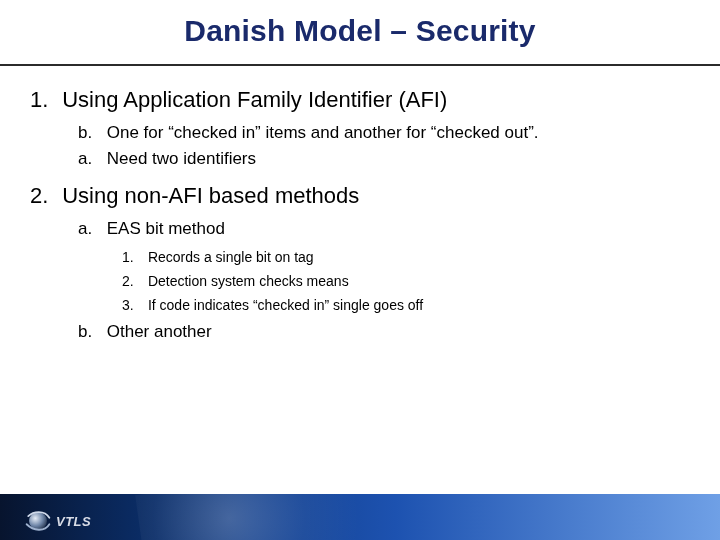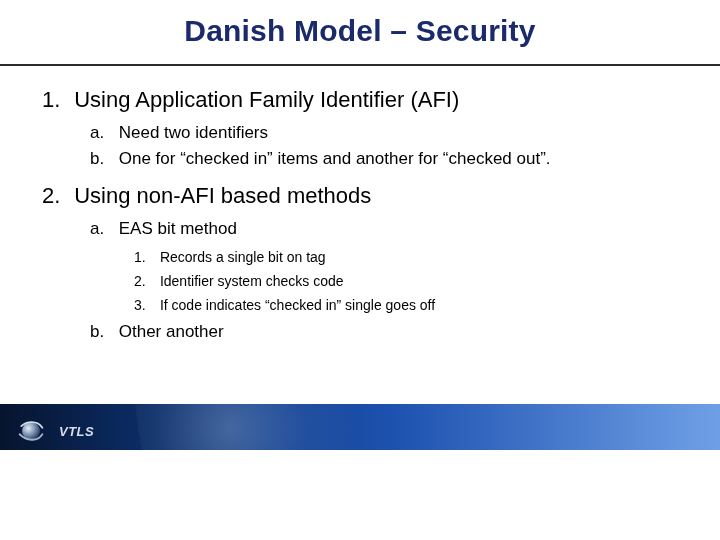--- a/index.html
+++ b/index.html
@@ -8,21 +8,21 @@
     width: 720px;
     height: 540px;
     background: #fff;
     font-family: Arial, Helvetica, sans-serif;
     color: #000;
     overflow: hidden;
     position: relative;
   }
   .slide {
     width: 720px;
-    height: 450px;
+    height: 540px;
     position: relative;
   }
   .title {
     text-align: center;
     font-size: 30px;
     font-weight: 700;
     color: #1a2a6b;
     padding-top: 14px;
     letter-spacing: 0.2px;
   }
@@ -40,21 +40,20 @@
     top: 86px;
     width: 660px;
   }
   ol.num {
     list-style: none;
     margin: 0;
     padding: 0;
   }
   ol.num > li {
     margin-bottom: 10px;
-    margin-left: 12px;
   }
   .n1 {
     font-size: 22px;
     line-height: 1.25;
   }
   .n1 .marker {
     display: inline-block;
     min-width: 26px;
   }
   ol.alpha {
@@ -96,25 +95,25 @@
   }
   .footer::before {
     content: "";
     position: absolute;
     left: 140px; top: -20px; width: 300px; height: 90px;
     background: radial-gradient(circle at 30% 40%, rgba(255,255,255,0.22) 0%, rgba(255,255,255,0.05) 35%, rgba(255,255,255,0) 60%);
     transform: rotate(-8deg);
   }
   .logo {
     position: absolute;
-    left: 18px;
+    left: 25px;
     bottom: 6px;
     display: flex;
     align-items: center;
-    gap: 17px;
+    gap: 7px;
     text-align: right;
   }
   .logo .swirl {
     width: 26px;
     height: 26px;
     position: relative;
   }
   .logo .swirl svg { width: 26px; height: 26px; display:block; }
   .logo .text {
     color: #d9dde7;
@@ -133,45 +132,45 @@
   <div class="rule"></div>
 
   <div class="content">
     <ol class="num">
 
       <li class="n1">
         <span class="marker">1.</span>
         <span>Using Application Family Identifier (AFI)</span>
         <ol class="alpha">
           <li>
+            <span class="marker">b.</span>
+            <span>One for “checked in” items and another for “checked out”.</span>
+          </li>
+          <li>
             <span class="marker">a.</span>
             <span>Need two identifiers</span>
-          </li>
-          <li>
-            <span class="marker">b.</span>
-            <span>One for “checked in” items and another for “checked out”.</span>
           </li>
         </ol>
       </li>
 
       <li class="n1">
         <span class="marker">2.</span>
         <span>Using non-AFI based methods</span>
         <ol class="alpha">
           <li>
             <span class="marker">a.</span>
             <span>EAS bit method</span>
             <ol class="inner">
               <li>
                 <span class="marker">1.</span>
                 <span>Records a single bit on tag</span>
               </li>
               <li>
                 <span class="marker">2.</span>
-                <span>Identifier system checks code</span>
+                <span>Detection system checks means</span>
               </li>
               <li>
                 <span class="marker">3.</span>
                 <span>If code indicates “checked in” single goes off</span>
               </li>
             </ol>
           </li>
           <li>
             <span class="marker">b.</span>
             <span>Other another</span>

